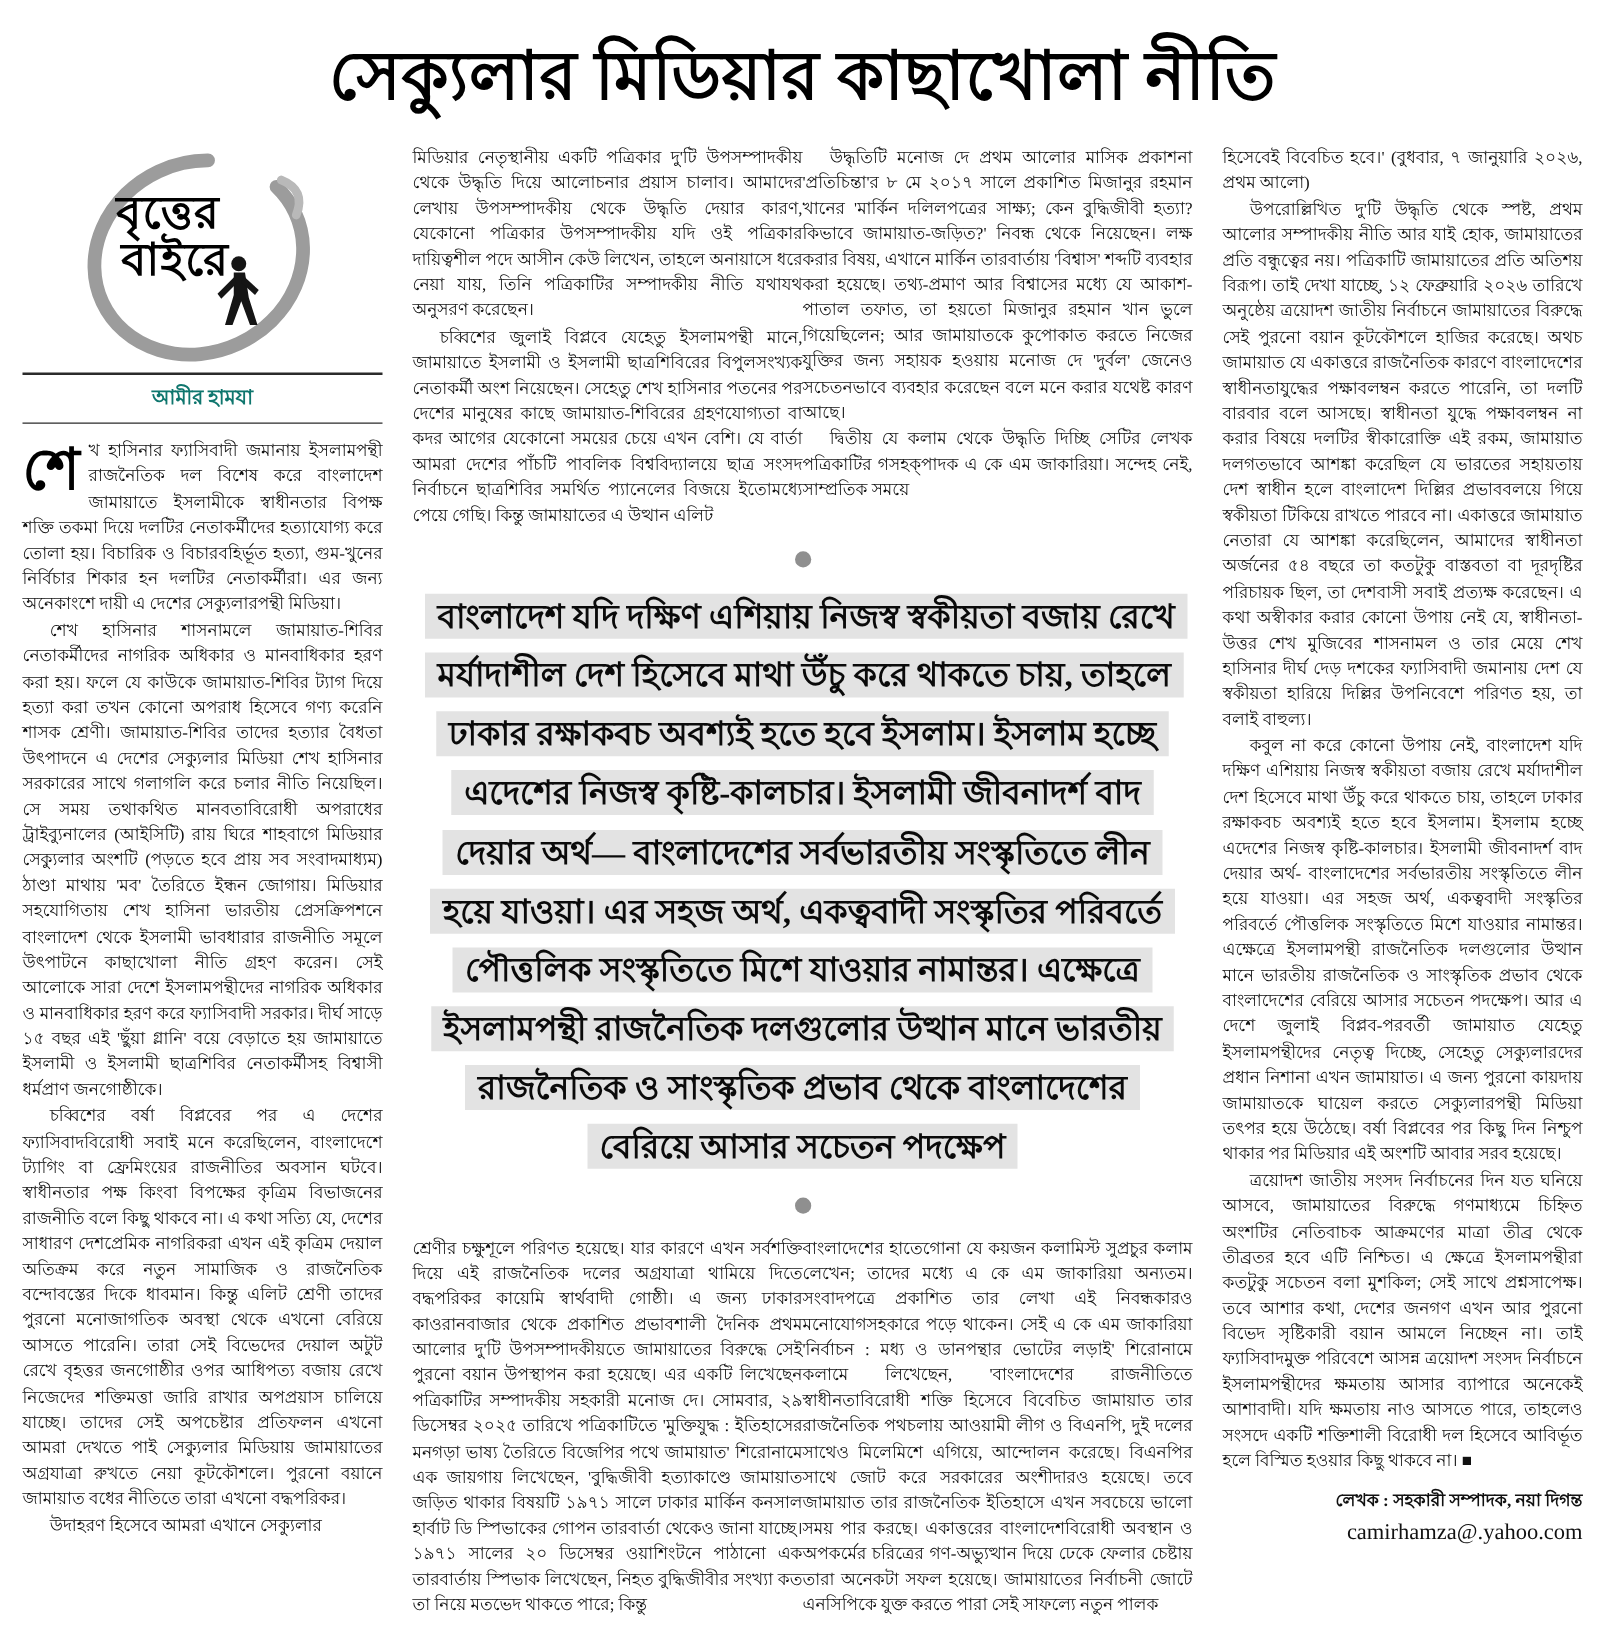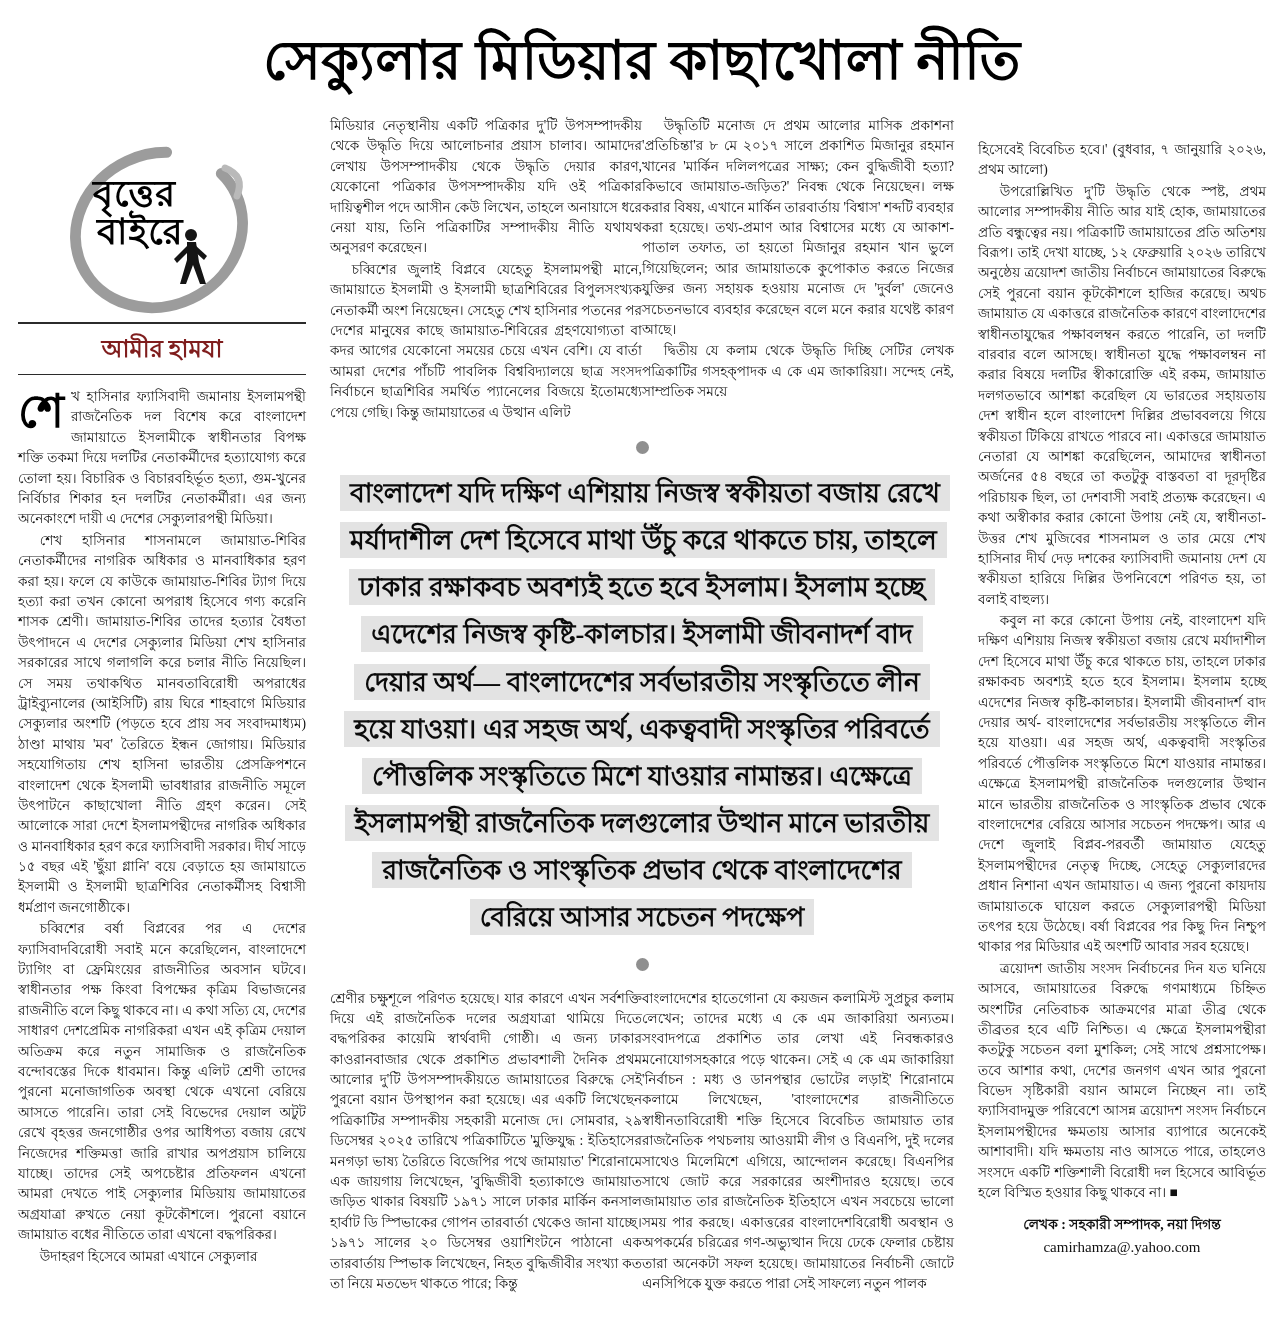--- a/index.html
+++ b/index.html
@@ -24,21 +24,21 @@
     color: #000;
     margin: 22px 0 24px 0;
     line-height: 1.15;
   }
   .content {
     display: flex;
     gap: 24px;
     align-items: flex-start;
   }
   .col { font-size: 13.6px; line-height: 1.5; text-align: justify; }
-  .col-side { flex: 0 0 288px; width: 288px; margin-top: 24px; }
+  .col-side { flex: 0 0 288px; width: 288px; }
   .col-mid { flex: 1 1 auto; display: flex; flex-direction: column; }
   .mid-row { display: flex; }
   .subcol { flex: 1 1 0; font-size: 13.6px; line-height: 1.5; text-align: justify; }
 
   p.para { text-indent: 1.6em; margin: 0; }
   p.para.no-indent { text-indent: 0; }
 
   
   .dropcap {
     float: left;
@@ -71,21 +71,21 @@
   .logo-text .line2 { display: block; padding-left: 4px; }
 
   
   .author-block {
     border-top: 2px solid #2b2b2b;
     border-bottom: 1px solid #2b2b2b;
     text-align: center;
     padding: 7px 0;
     margin: 2px 0 12px 0;
   }
-  .author-name { font-size: 24px; font-weight: 700; color: #7f1d1d; }
+  .author-name { font-size: 16px; font-weight: 700; color: #0f766e; }
 
   
   .quote-block { margin: 6px 4px; }
   .divider-dot {
     width: 13px; height: 13px; border-radius: 50%;
     margin: 12px auto;
   }
   .pull-quote {
     text-align: center;
     font-size: 26.5px;
@@ -94,23 +94,23 @@
     color: #0a0a0a;
     padding: 4px 6px;
   }
   .pull-quote span.hl {
     padding: 3px 10px;
     box-decoration-break: clone;
     -webkit-box-decoration-break: clone;
   }
 
   
-  .footer-credit { margin-top: 12px; text-align: center; }
+  .footer-credit { margin-top: 12px; text-align: right; }
   .footer-credit .credit { font-weight: 700; font-size: 13.8px; }
-  .footer-credit .email { font-size: 15px; }
+  .footer-credit .email { font-size: 18px; }
 
   .subcol p.para + p.para, .col p.para + p.para { margin-top: 1px; }
 </style>
 </head>
 <body>
 
 <div class="page">
 
   <h1 class="headline">সেক্যুলার মিডিয়ার কাছাখোলা নীতি</h1>
 

